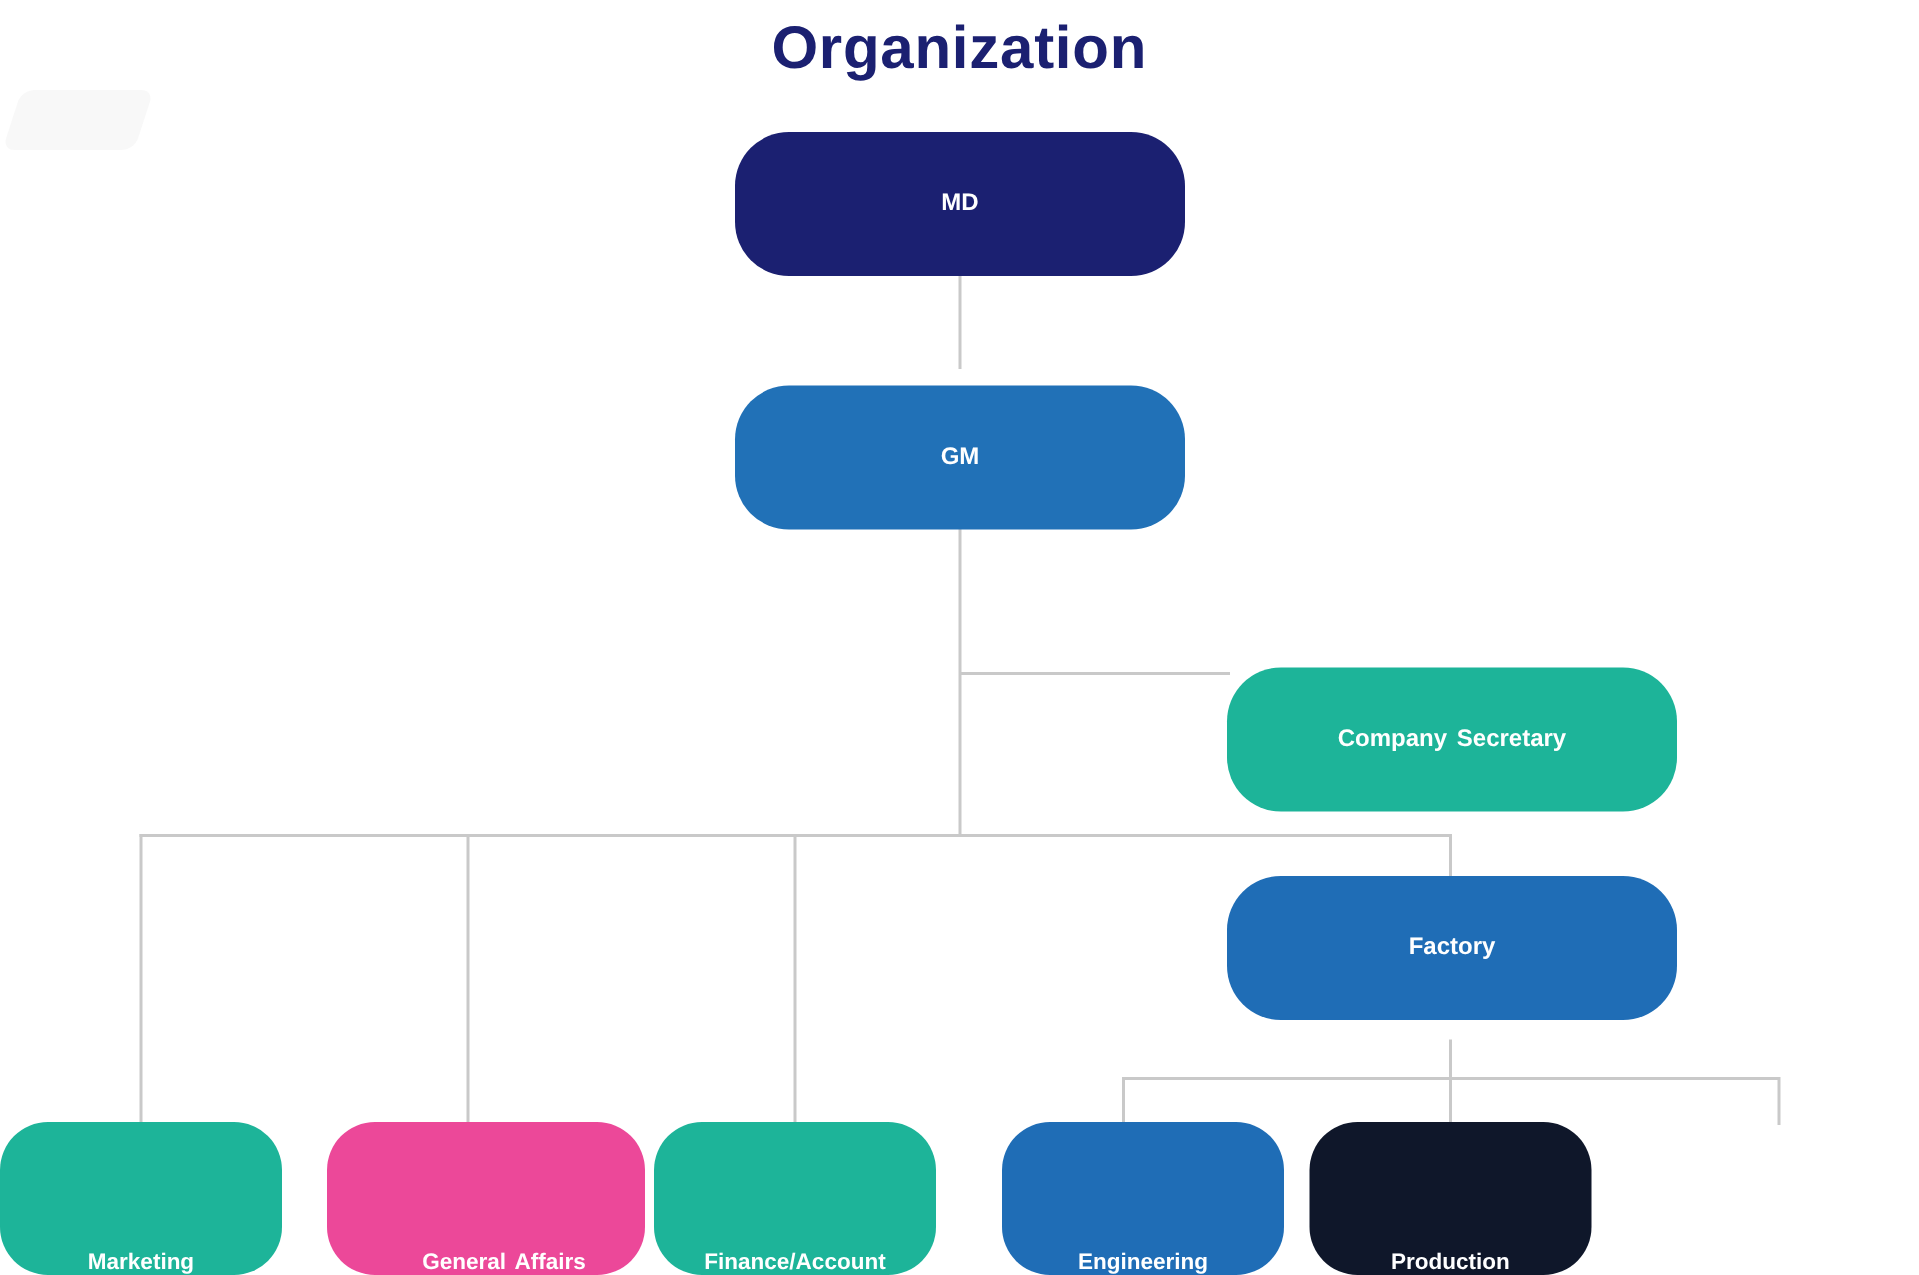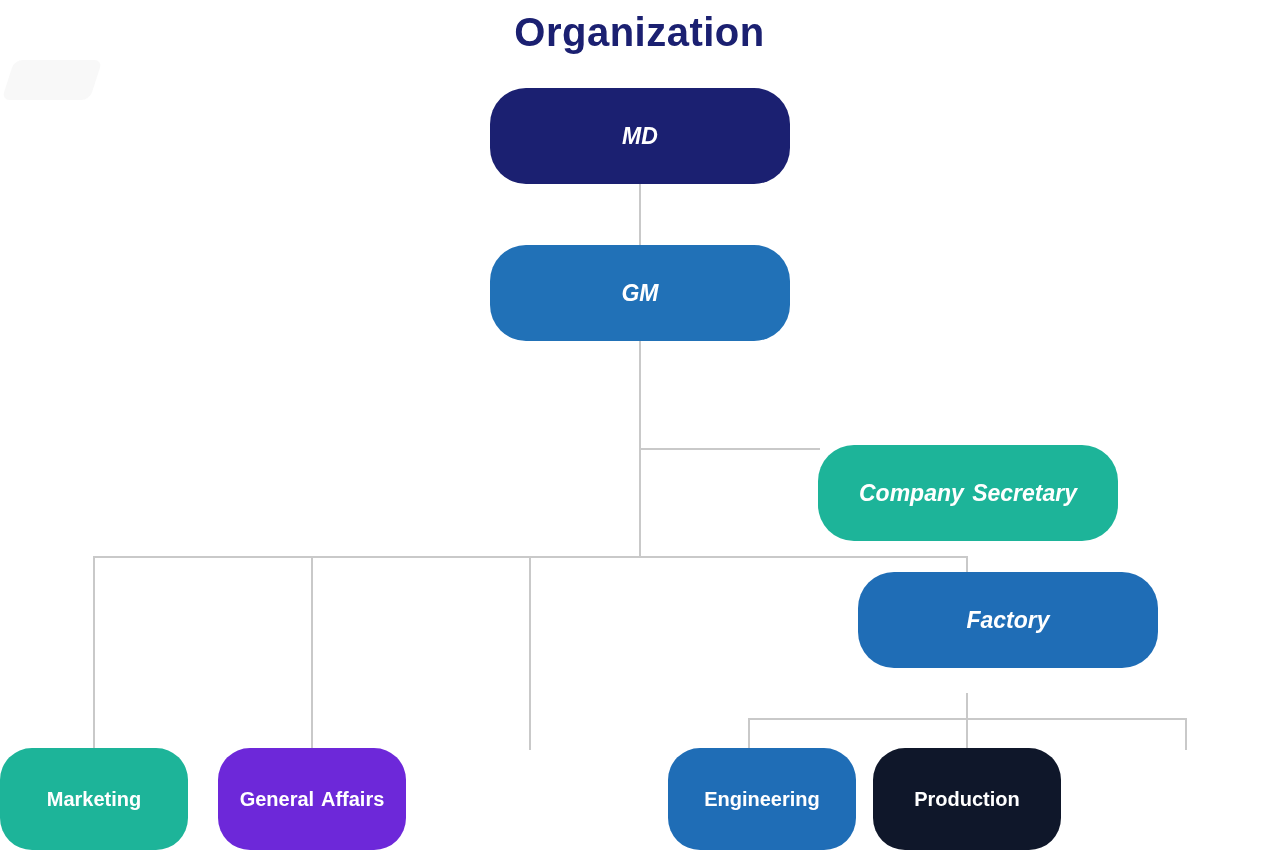--- a/index.html
+++ b/index.html
@@ -32,28 +32,28 @@
     align-items: center;
     justify-content: center;
     color: #ffffff;
     font-weight: 700;
     text-align: center;
   }
   .node-big {
     width: 300px;
     height: 96px;
     border-radius: 36px;
-    font-size: 23px;
-    font-style: italic;
+    font-size: 16px;
   }
   .node-small {
     width: 188px;
     height: 102px;
     border-radius: 32px;
-    font-size: 20px;
+    font-size: 15px;
+    align-items: flex-end;
   }
   .node-label {
     padding: 0 10px;
     word-spacing: 2px;
   }
   .line {
     position: absolute;
     background: #c9c9c9;
   }
   .ghost-artifact {
@@ -95,40 +95,43 @@
   <div class="line" style="left: 748px; top: 718px; width: 438px; height: 2px; background: rgb(201, 201, 201);"></div>
 
   <div class="line" style="left: 748px; top: 718px; width: 2px; height: 32px; background: rgb(201, 201, 201);"></div>
   <div class="line" style="left: 966px; top: 718px; width: 2px; height: 32px; background: rgb(201, 201, 201);"></div>
   <div class="line" style="left: 1185px; top: 718px; width: 2px; height: 32px; background: rgb(201, 201, 201);"></div>
 
   <div class="node node-big" style="left: 490px; top: 88px; background: rgb(27, 32, 113);">
     <span class="node-label">MD</span>
   </div>
 
-  <div class="node node-big" style="left: 490px; top: 245px; background: rgb(33, 113, 183);">
+  <div class="node node-big" style="left: 490px; top: 257px; background: rgb(33, 113, 183);">
     <span class="node-label">GM</span>
   </div>
 
   <div class="node node-big" style="left: 818px; top: 401px; background: rgb(29, 180, 153); margin-top: 44px;">
     <span class="node-label">Company Secretary</span>
   </div>
 
-  <div class="node node-big" style="left: 818px; top: 572px; background: rgb(31, 109, 182); margin-left: 40px;">
+  <div class="node node-big" style="left: 818px; top: 584px; background: rgb(31, 109, 182);">
     <span class="node-label">Factory</span>
   </div>
 
   <div class="node node-small" style="left: 0px; top: 748px; background: rgb(29, 180, 153);">
     <span class="node-label">Marketing</span>
   </div>
 
-  <div class="node node-small" style="left: 218px; top: 748px; background: #6d28d9;">
+  <div class="node node-small" style="left: 218px; top: 748px; background: #ec4899; padding-left: 24px;">
     <span class="node-label">General Affairs</span>
   </div>
 
+  <div class="node node-small" style="left: 436px; top: 748px; background: rgb(29, 180, 153);">
+    <span class="node-label">Finance/Account</span>
+  </div>
 
   <div class="node node-small" style="left: 668px; top: 748px; background: rgb(31, 109, 182);">
     <span class="node-label">Engineering</span>
   </div>
 
   <div class="node node-small" style="left: 873px; top: 748px; background: #0f172a;">
     <span class="node-label">Production</span>
   </div>
 
 

